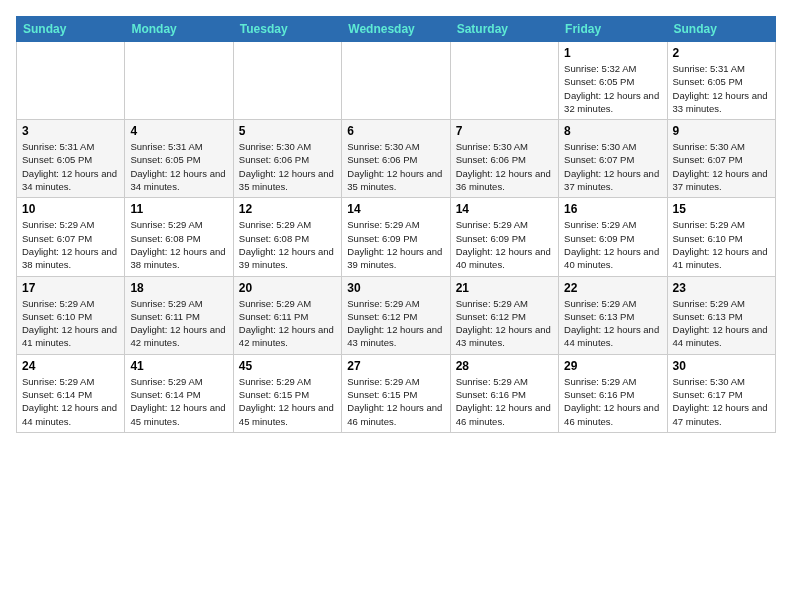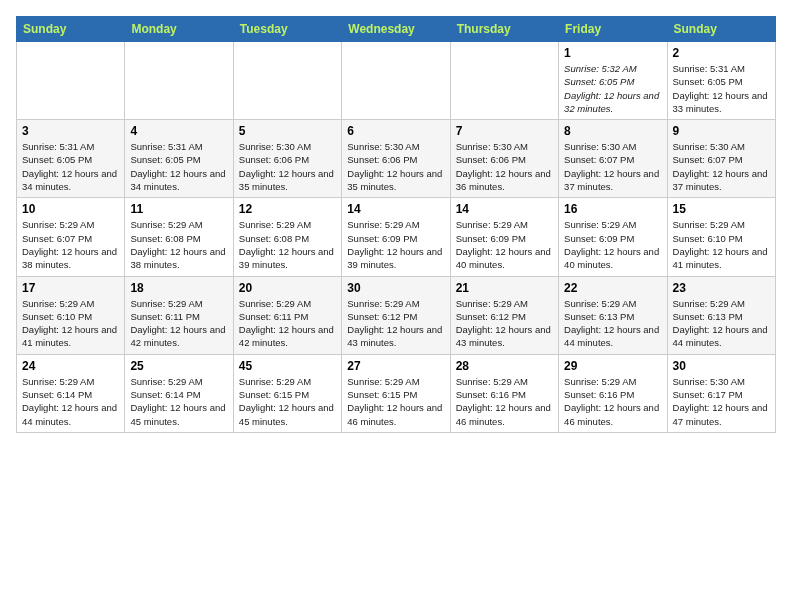--- a/index.html
+++ b/index.html
@@ -5,53 +5,53 @@
     * { box-sizing: border-box; margin: 0; padding: 0; }
     body { font-family: Arial, sans-serif; background: #fff; width: 792px; min-height: 612px; }
     .page { width: 792px; padding: 16px; }
     .header { display: flex; justify-content: space-between; align-items: flex-start; margin-bottom: 12px; }
     .logo { display: flex; align-items: center; }
     .logo-icon { width: 28px; height: 28px; margin-right: 4px; }
     .title-block { text-align: right; }
     .title-block h1 { font-size: 32px; font-weight: bold; color: #222; }
     .title-block h2 { font-size: 16px; color: #444; font-weight: normal; }
     table { width: 100%; border-collapse: collapse; font-size: 10px; }
-    thead tr th { background: #2b6cb0; color: #bef264; text-align: left; padding: 5px 6px; font-size: 12px; border: 1px solid #2b6cb0; }
+    thead tr th { background: #2b6cb0; color: #5eead4; text-align: left; padding: 5px 6px; font-size: 12px; border: 1px solid #2b6cb0; }
     tbody tr td { border: 1px solid #ccc; vertical-align: top; padding: 4px 5px; width: 14.28%; min-height: 80px; }
     tbody tr:nth-child(even) td { background: #f5f5f5; }
     tbody tr:nth-child(odd) td { background: #fff; }
     .day-num { font-weight: bold; font-size: 12px; display: block; margin-bottom: 2px; }
     .day-detail { font-size: 9.5px; color: #222; line-height: 1.4; }
     td.empty { background: #fff !important; }
   </style>
 </head>
 <body>
 
 <div class="page">
 
   <table>
     <thead>
       <tr>
       <th>Sunday</th>
           <th>Monday</th>
           <th>Tuesday</th>
           <th>Wednesday</th>
-          <th>Thursday</th>
+          <th>Saturday</th>
           <th>Friday</th>
           <th>Sunday</th>
         </tr>
     </thead>
     <tbody id="cal-body">
     <tr>
           <td class="empty"></td>
           <td class="empty"></td>
           <td class="empty"></td>
           <td class="empty"></td>
           <td class="empty"></td>
-          <td><span class="day-num">1</span><span class="day-detail" style="white-space: pre-line; font-style: italic;">Sunrise: 5:32 AM
+          <td><span class="day-num">1</span><span class="day-detail" style="white-space: pre-line;">Sunrise: 5:32 AM
 Sunset: 6:05 PM
 Daylight: 12 hours and 32 minutes.</span></td>
           <td><span class="day-num">2</span><span class="day-detail" style="white-space: pre-line;">Sunrise: 5:31 AM
 Sunset: 6:05 PM
 Daylight: 12 hours and 33 minutes.</span></td>
         </tr>
         <tr>
           <td><span class="day-num">3</span><span class="day-detail" style="white-space: pre-line;">Sunrise: 5:31 AM
 Sunset: 6:05 PM
 Daylight: 12 hours and 34 minutes.</span></td>
@@ -117,21 +117,21 @@
 Sunset: 6:13 PM
 Daylight: 12 hours and 44 minutes.</span></td>
           <td><span class="day-num">23</span><span class="day-detail" style="white-space: pre-line;">Sunrise: 5:29 AM
 Sunset: 6:13 PM
 Daylight: 12 hours and 44 minutes.</span></td>
         </tr>
         <tr>
           <td><span class="day-num">24</span><span class="day-detail" style="white-space: pre-line;">Sunrise: 5:29 AM
 Sunset: 6:14 PM
 Daylight: 12 hours and 44 minutes.</span></td>
-          <td><span class="day-num">25</span><span class="day-detail" style="white-space: pre-line;">Sunrise: 5:29 AM
+          <td><span class="day-num">41</span><span class="day-detail" style="white-space: pre-line;">Sunrise: 5:29 AM
 Sunset: 6:14 PM
 Daylight: 12 hours and 45 minutes.</span></td>
           <td><span class="day-num">45</span><span class="day-detail" style="white-space: pre-line;">Sunrise: 5:29 AM
 Sunset: 6:15 PM
 Daylight: 12 hours and 45 minutes.</span></td>
           <td><span class="day-num">27</span><span class="day-detail" style="white-space: pre-line;">Sunrise: 5:29 AM
 Sunset: 6:15 PM
 Daylight: 12 hours and 46 minutes.</span></td>
           <td><span class="day-num">28</span><span class="day-detail" style="white-space: pre-line;">Sunrise: 5:29 AM
 Sunset: 6:16 PM

